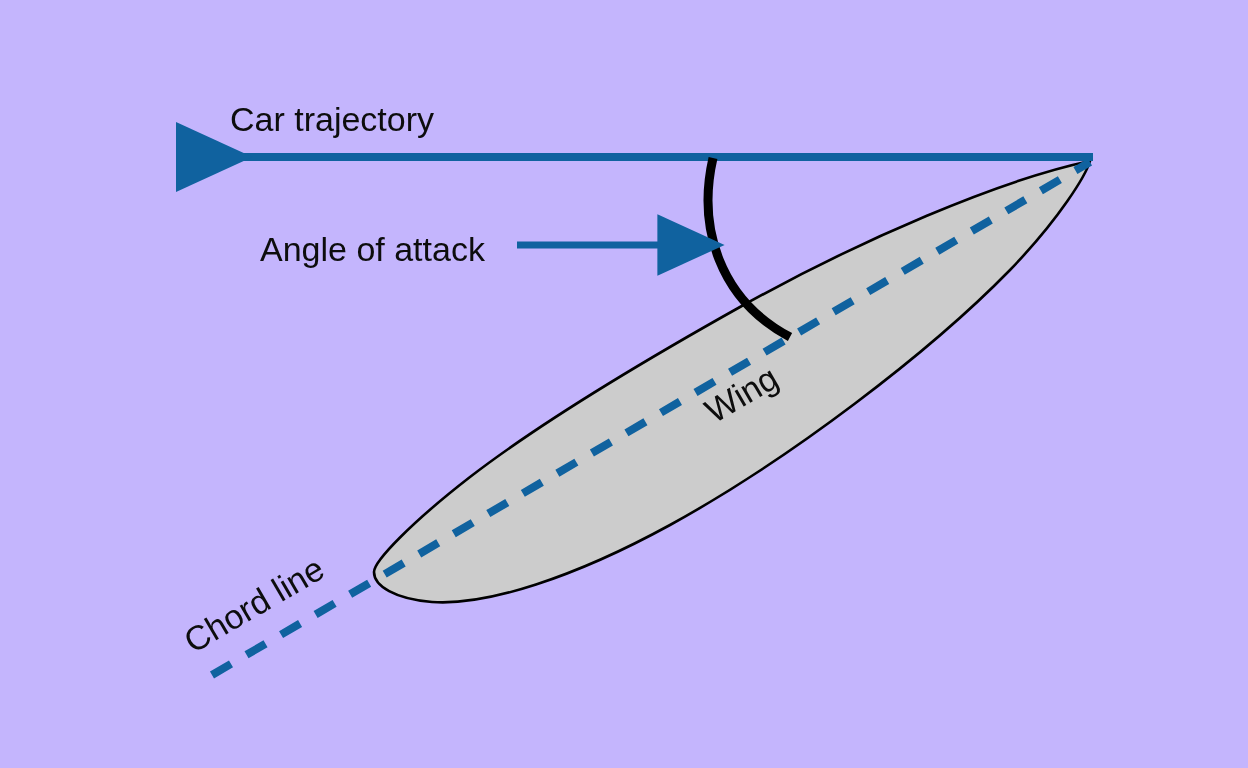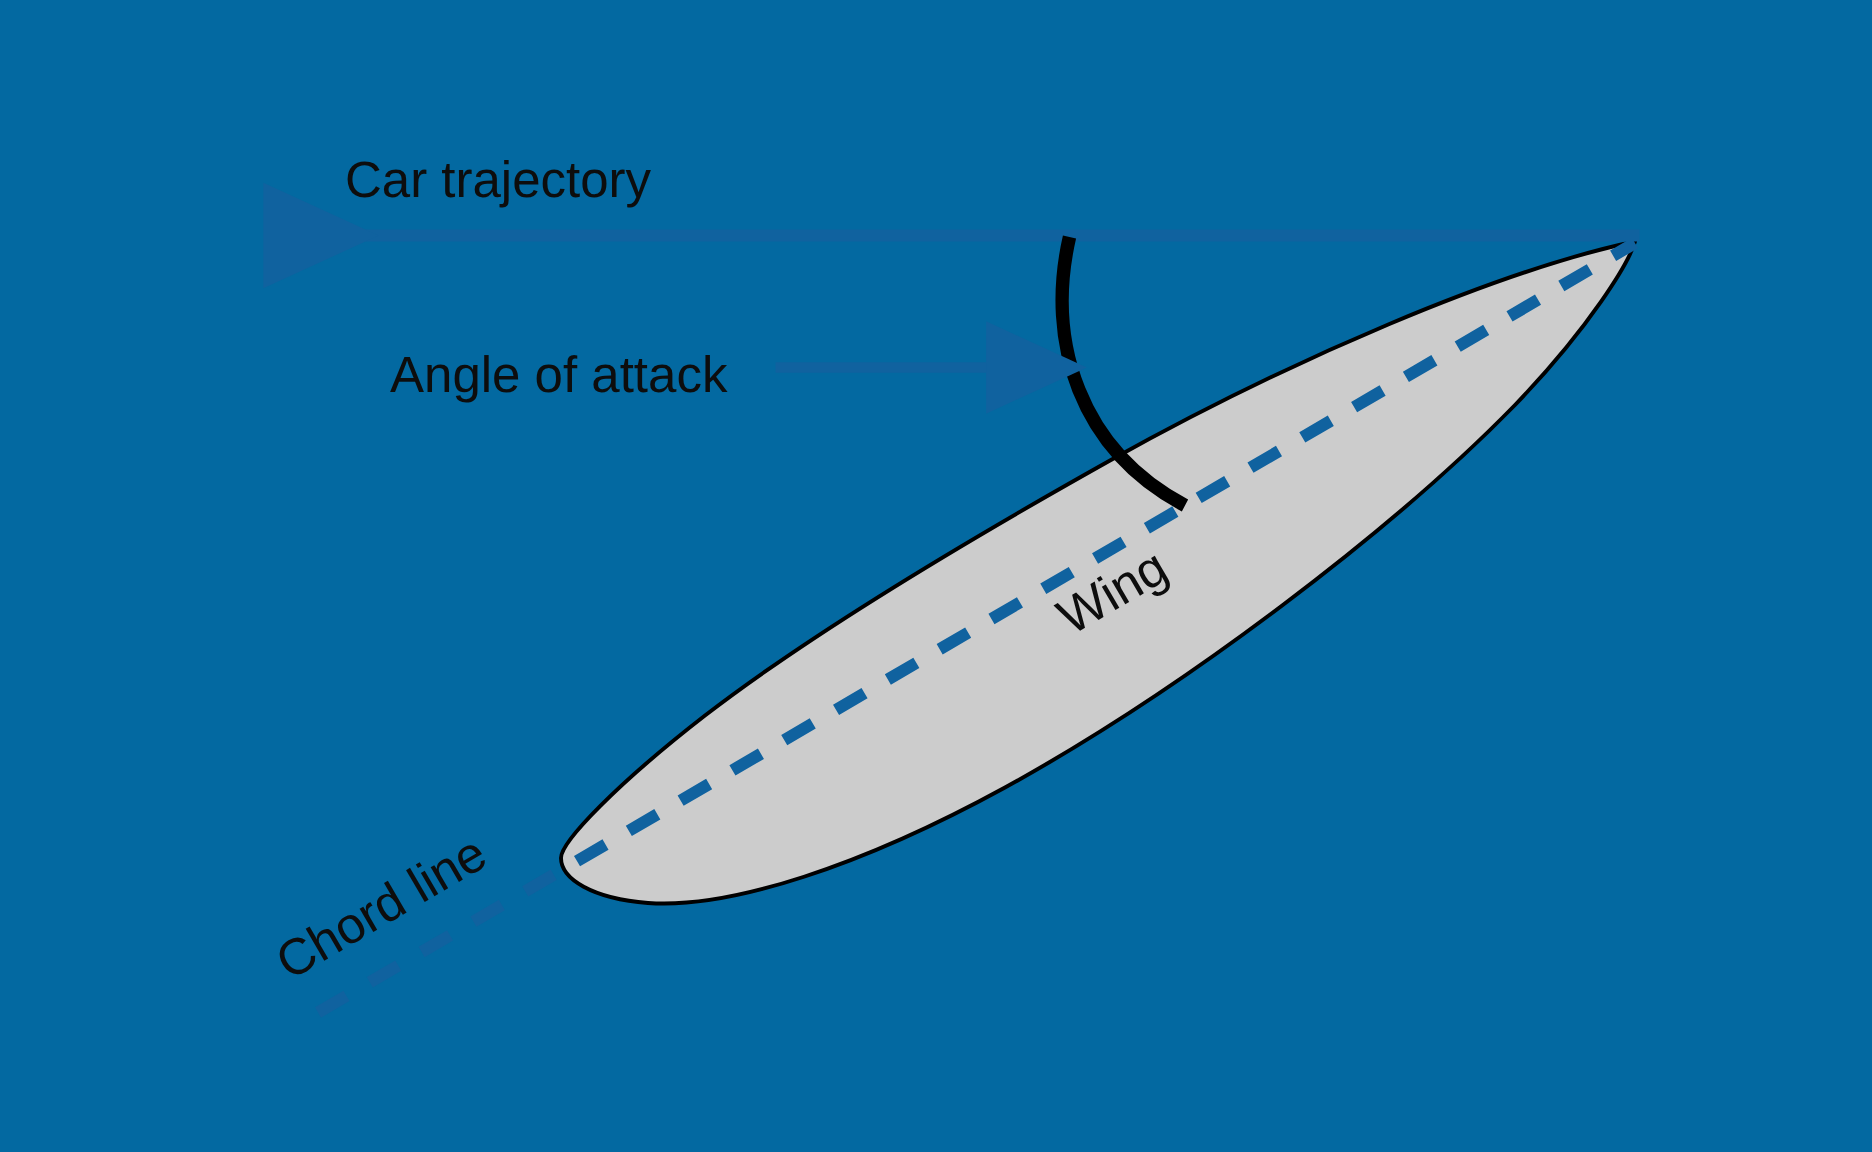--- a/index.html
+++ b/index.html
@@ -10,21 +10,21 @@
   body {
     width: 1248px;
     height: 768px;
     font-family: "Liberation Sans", sans-serif;
     overflow: hidden;
   }
   #diagram-root {
     position: relative;
     width: 1248px;
     height: 768px;
-    background: #0369a1;
+    background: #c4b5fd;
   }
   svg#airfoil-svg {
     position: absolute;
     top: 0;
     left: 0;
     width: 1248px;
     height: 768px;
     display: block;
   }
   text.diagram-label {

